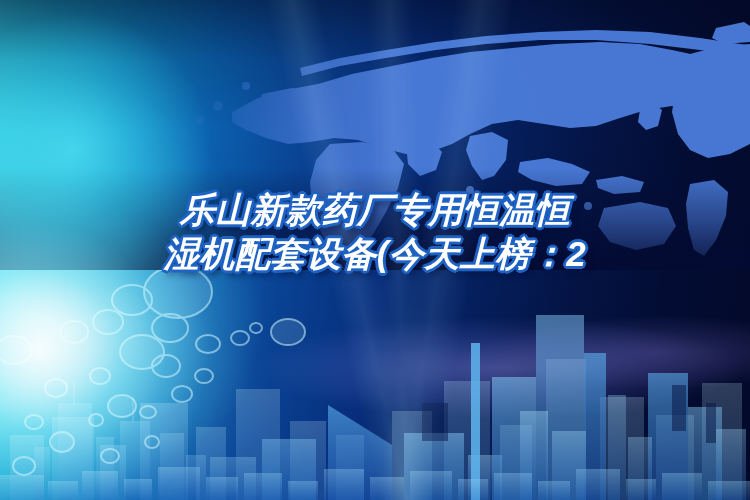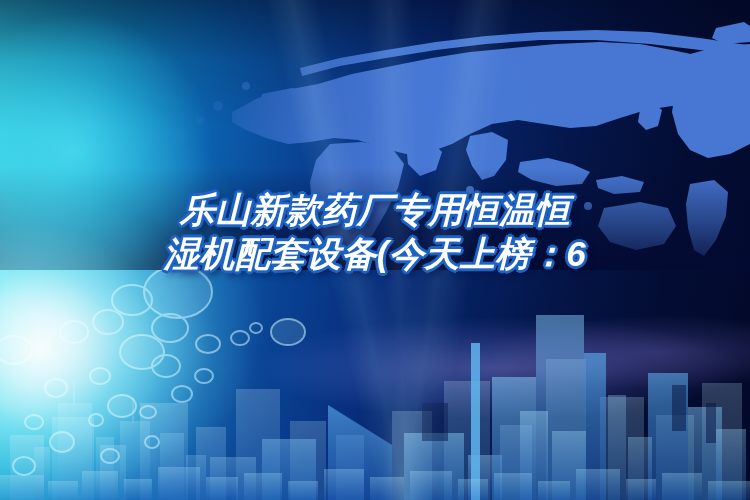--- a/index.html
+++ b/index.html
@@ -310,16 +310,16 @@
         <ellipse cx="62" cy="172" rx="12" ry="10"></ellipse>
       </g>
     </svg>
   </div>
 
   <div class="layer" id="glow-beams"></div>
   <div class="layer" id="glow-main"></div>
 
   <div id="title-block">
     <span class="title-line">乐山新款药厂专用恒温恒</span>
-    <span class="title-line">湿机配套设备(今天上榜：6</span>
+    <span class="title-line">湿机配套设备(今天上榜：2</span>
   </div>
 
 </div>
 
 </body></html>

